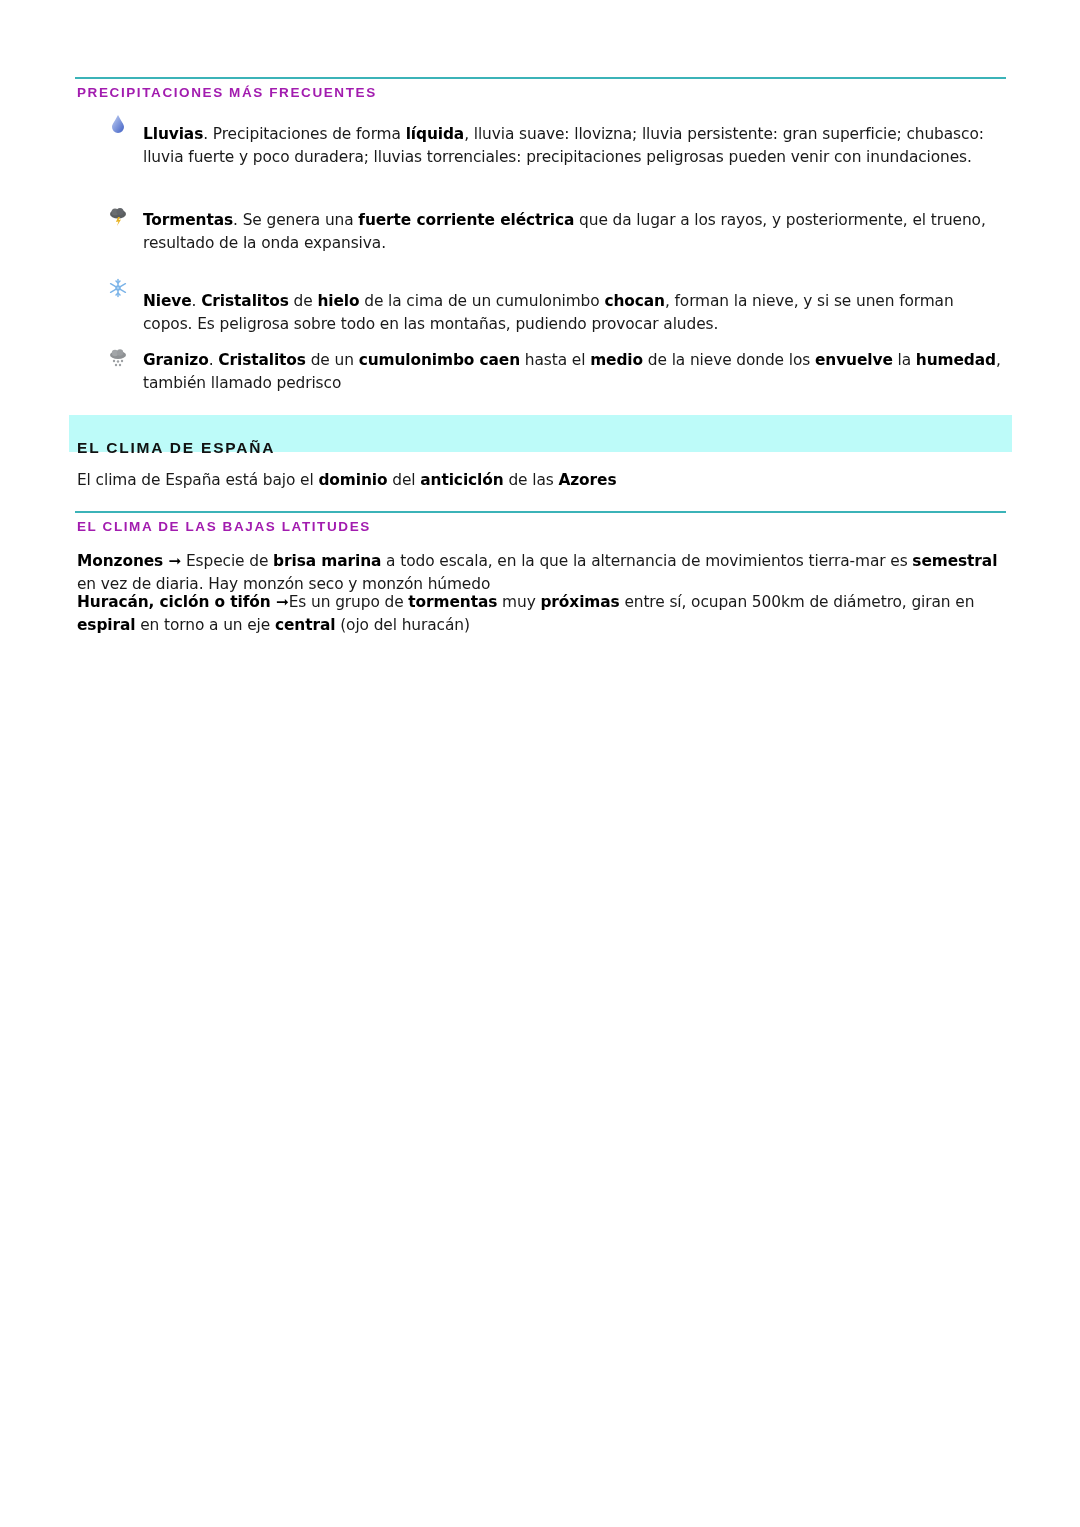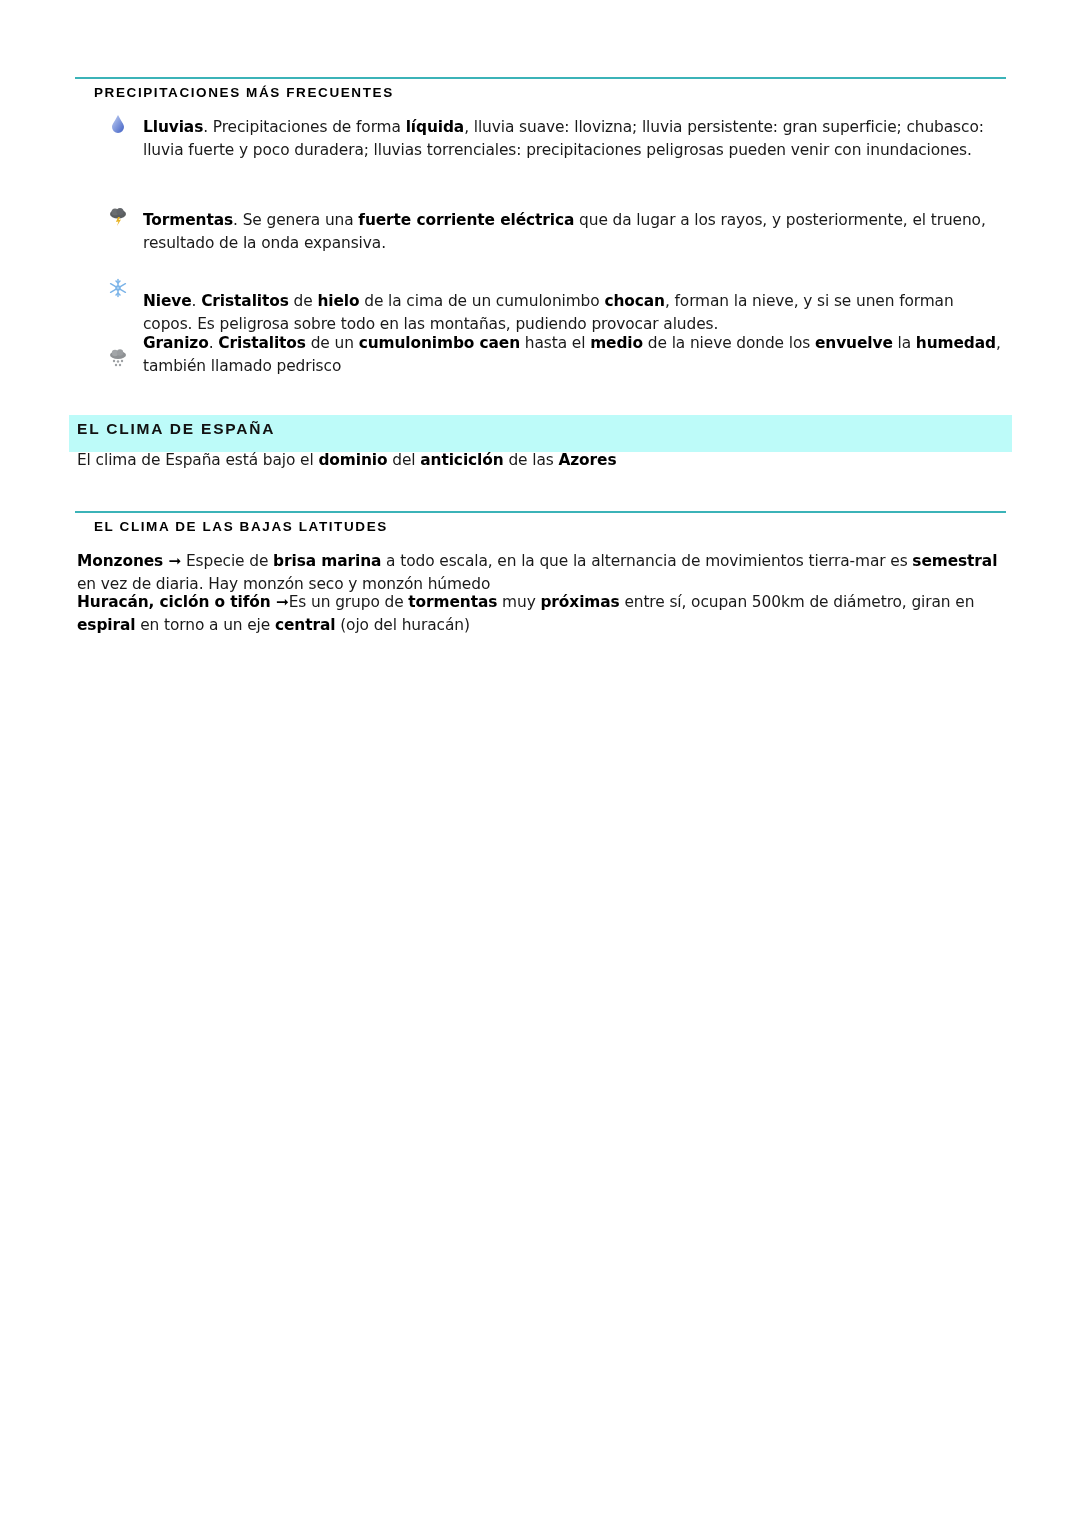--- a/index.html
+++ b/index.html
@@ -6,27 +6,27 @@
   body {
     width: 1080px; height: 1527px; position: relative; overflow: hidden;
     font-family: "DejaVu Sans", sans-serif; color: #1a1a1a;
   }
   .rule {
     position: absolute; left: 75px; width: 931px; height: 2px; background: #3bb3b8;
   }
   .sub-heading {
     position: absolute; left: 77px;
     font-family: "Liberation Sans", sans-serif; font-weight: bold;
-    font-size: 13.5px; letter-spacing: 1.6px; color: #000000; margin-left: 17px;
+    font-size: 13.5px; letter-spacing: 1.6px; color: #a21caf;
   }
   .band {
     position: absolute; left: 69px; width: 943px; height: 37px; background: #bdfbf9;
   }
   .band-title {
-    position: absolute; left: 8px; top: 5px;
+    position: absolute; left: 8px; top: 24px;
     font-family: "Liberation Sans", sans-serif; font-weight: bold;
     font-size: 15.5px; letter-spacing: 1.8px; color: #111;
   }
   .para {
     position: absolute; font-size: 15.4px; line-height: 23px; color: #1a1a1a;
     letter-spacing: -0.1px;
   }
   .para b { font-weight: bold; color: #000; }
   .bullet { position: absolute; left: 108px; width: 20px; height: 20px; }
   .bullet svg { width: 20px; height: 20px; display: block; }
@@ -43,21 +43,21 @@
   <svg viewBox="0 0 20 20">
       <defs>
         <linearGradient id="dg" x1="0" y1="0" x2="1" y2="1">
           <stop offset="0" stop-color="#c6d4f5"></stop>
           <stop offset="1" stop-color="#3f5fc4"></stop>
         </linearGradient>
       </defs>
       <path d="M10 1 C7 7 4 10 4 13 a6 6 0 0 0 12 0 C16 10 13 7 10 1 Z" fill="url(#dg)"></path>
     </svg>
 </div>
-<div class="para item-text" style="top:116px;"><b>Lluvias</b><span>. Precipitaciones de forma </span><b>líquida</b><span>, lluvia suave: llovizna; lluvia persistente: gran superficie; chubasco: lluvia fuerte y poco duradera; lluvias torrenciales: precipitaciones peligrosas pueden venir con inundaciones.</span></div>
+<div class="para item-text" style="top:123px;"><b>Lluvias</b><span>. Precipitaciones de forma </span><b>líquida</b><span>, lluvia suave: llovizna; lluvia persistente: gran superficie; chubasco: lluvia fuerte y poco duradera; lluvias torrenciales: precipitaciones peligrosas pueden venir con inundaciones.</span></div>
 
 <div class="bullet" style="top:207px;">
   <svg viewBox="0 0 20 20">
       <ellipse cx="10" cy="7" rx="8" ry="4.5" fill="#5b5e60"></ellipse>
       <circle cx="7" cy="5" r="3.5" fill="#6b6e70"></circle>
       <circle cx="12" cy="4.5" r="3.5" fill="#62656a"></circle>
       <path d="M10 10 L8 15 L10.5 14.5 L9 19 L13 12.5 L10.6 13 L12 10 Z" fill="#e8b220"></path>
     </svg>
 </div>
 <div class="para item-text" style="top:209px;"><b>Tormentas</b><span>. Se genera una </span><b>fuerte corriente eléctrica</b><span> que da lugar a los rayos, y posteriormente, el trueno, resultado de la onda expansiva.</span></div>
@@ -78,23 +78,23 @@
       <ellipse cx="10" cy="7" rx="8" ry="4" fill="#8e9194"></ellipse>
       <circle cx="7" cy="5" r="3.2" fill="#a2a5a8"></circle>
       <circle cx="12" cy="4.5" r="3.2" fill="#9a9da0"></circle>
       <circle cx="6" cy="13" r="1.2" fill="#9da0a3"></circle>
       <circle cx="10" cy="13.5" r="1.2" fill="#9da0a3"></circle>
       <circle cx="14" cy="13" r="1.2" fill="#9da0a3"></circle>
       <circle cx="8" cy="17" r="1.2" fill="#9da0a3"></circle>
       <circle cx="12" cy="17" r="1.2" fill="#9da0a3"></circle>
     </svg>
 </div>
-<div class="para item-text" style="top:332px;"><b>Granizo</b><span>. </span><b>Cristalitos</b><span> de un </span><b>cumulonimbo caen</b><span> hasta el </span><b>medio</b><span> de la nieve donde los </span><b>envuelve</b><span> la </span><b>humedad</b><span>, también llamado pedrisco</span></div>
+<div class="para item-text" style="top:349px;"><b>Granizo</b><span>. </span><b>Cristalitos</b><span> de un </span><b>cumulonimbo caen</b><span> hasta el </span><b>medio</b><span> de la nieve donde los </span><b>envuelve</b><span> la </span><b>humedad</b><span>, también llamado pedrisco</span></div>
 
 <div class="band" style="top:415px;">
   <div class="band-title">EL CLIMA DE ESPAÑA</div>
 </div>
-<div class="para full-text" style="top:449px;"><span>El clima de España está bajo el </span><b>dominio</b><span> del </span><b>anticiclón</b><span> de las </span><b>Azores</b></div>
+<div class="para full-text" style="top:469px;"><span>El clima de España está bajo el </span><b>dominio</b><span> del </span><b>anticiclón</b><span> de las </span><b>Azores</b></div>
 
 <div class="rule" style="top:511px;"></div>
 <div class="sub-heading" style="top:519px;text-align:right;">EL CLIMA DE LAS BAJAS LATITUDES</div>
 <div class="para full-text" style="top:550px;"><b>Monzones ➞</b><span> Especie de </span><b>brisa marina</b><span> a todo escala, en la que la alternancia de movimientos tierra-mar es </span><b>semestral</b><span> en vez de diaria. Hay monzón seco y monzón húmedo</span></div>
 <div class="para full-text" style="top:591px;"><b>Huracán, ciclón o tifón ➞</b><span>Es un grupo de </span><b>tormentas</b><span> muy </span><b>próximas</b><span> entre sí, ocupan 500km de diámetro, giran en </span><b>espiral</b><span> en torno a un eje </span><b>central</b><span> (ojo del huracán)</span></div>
 
 </body></html>

